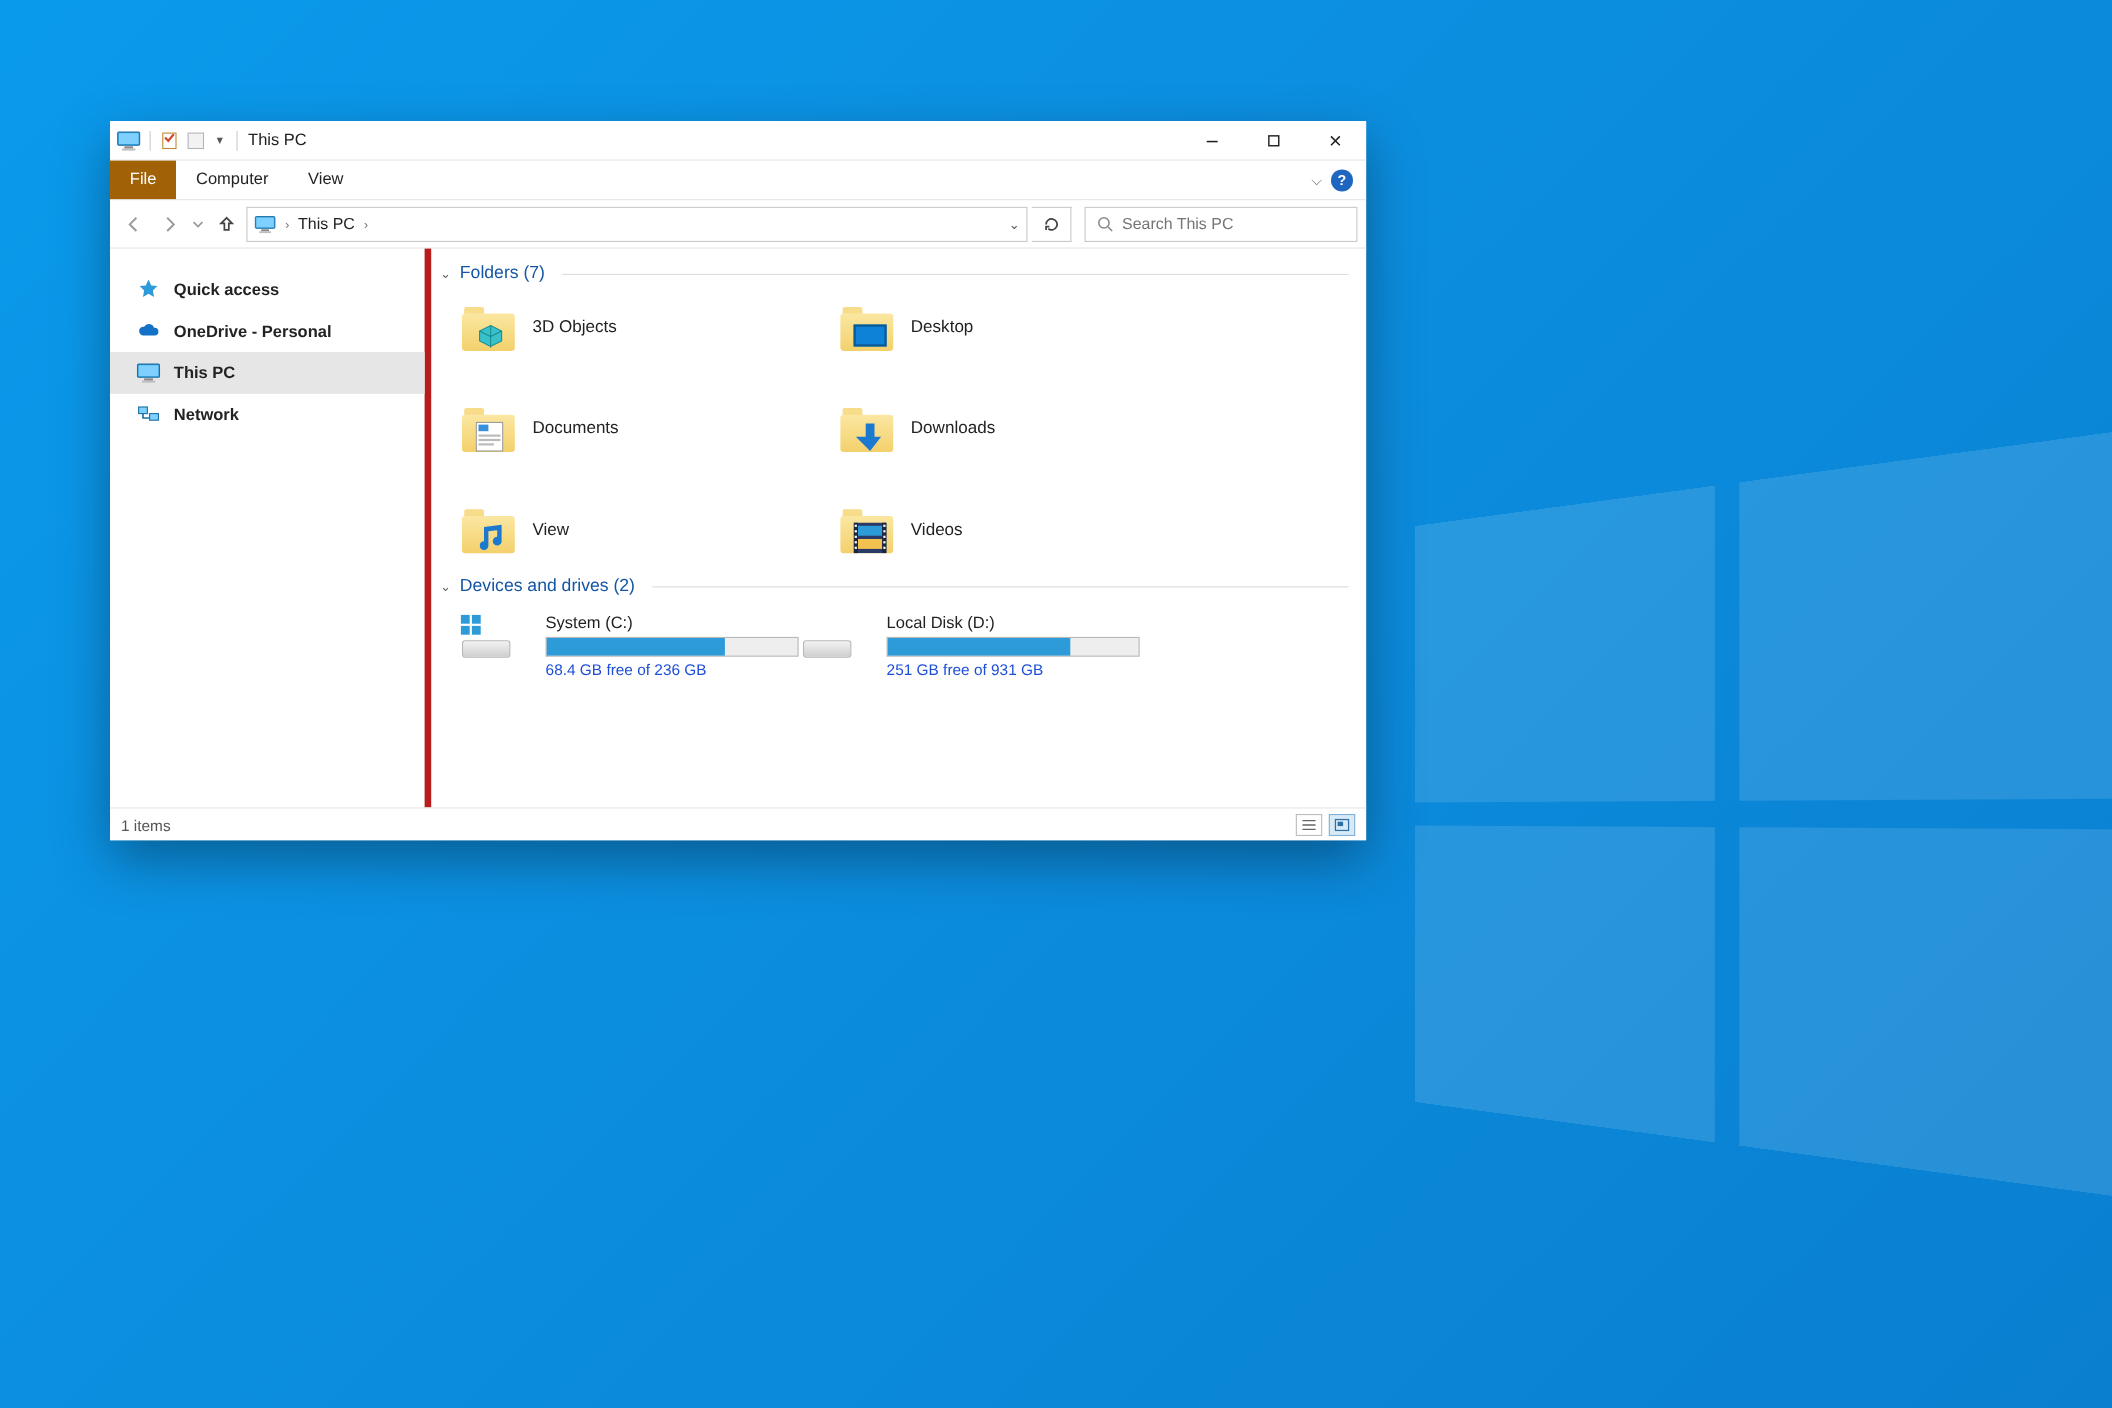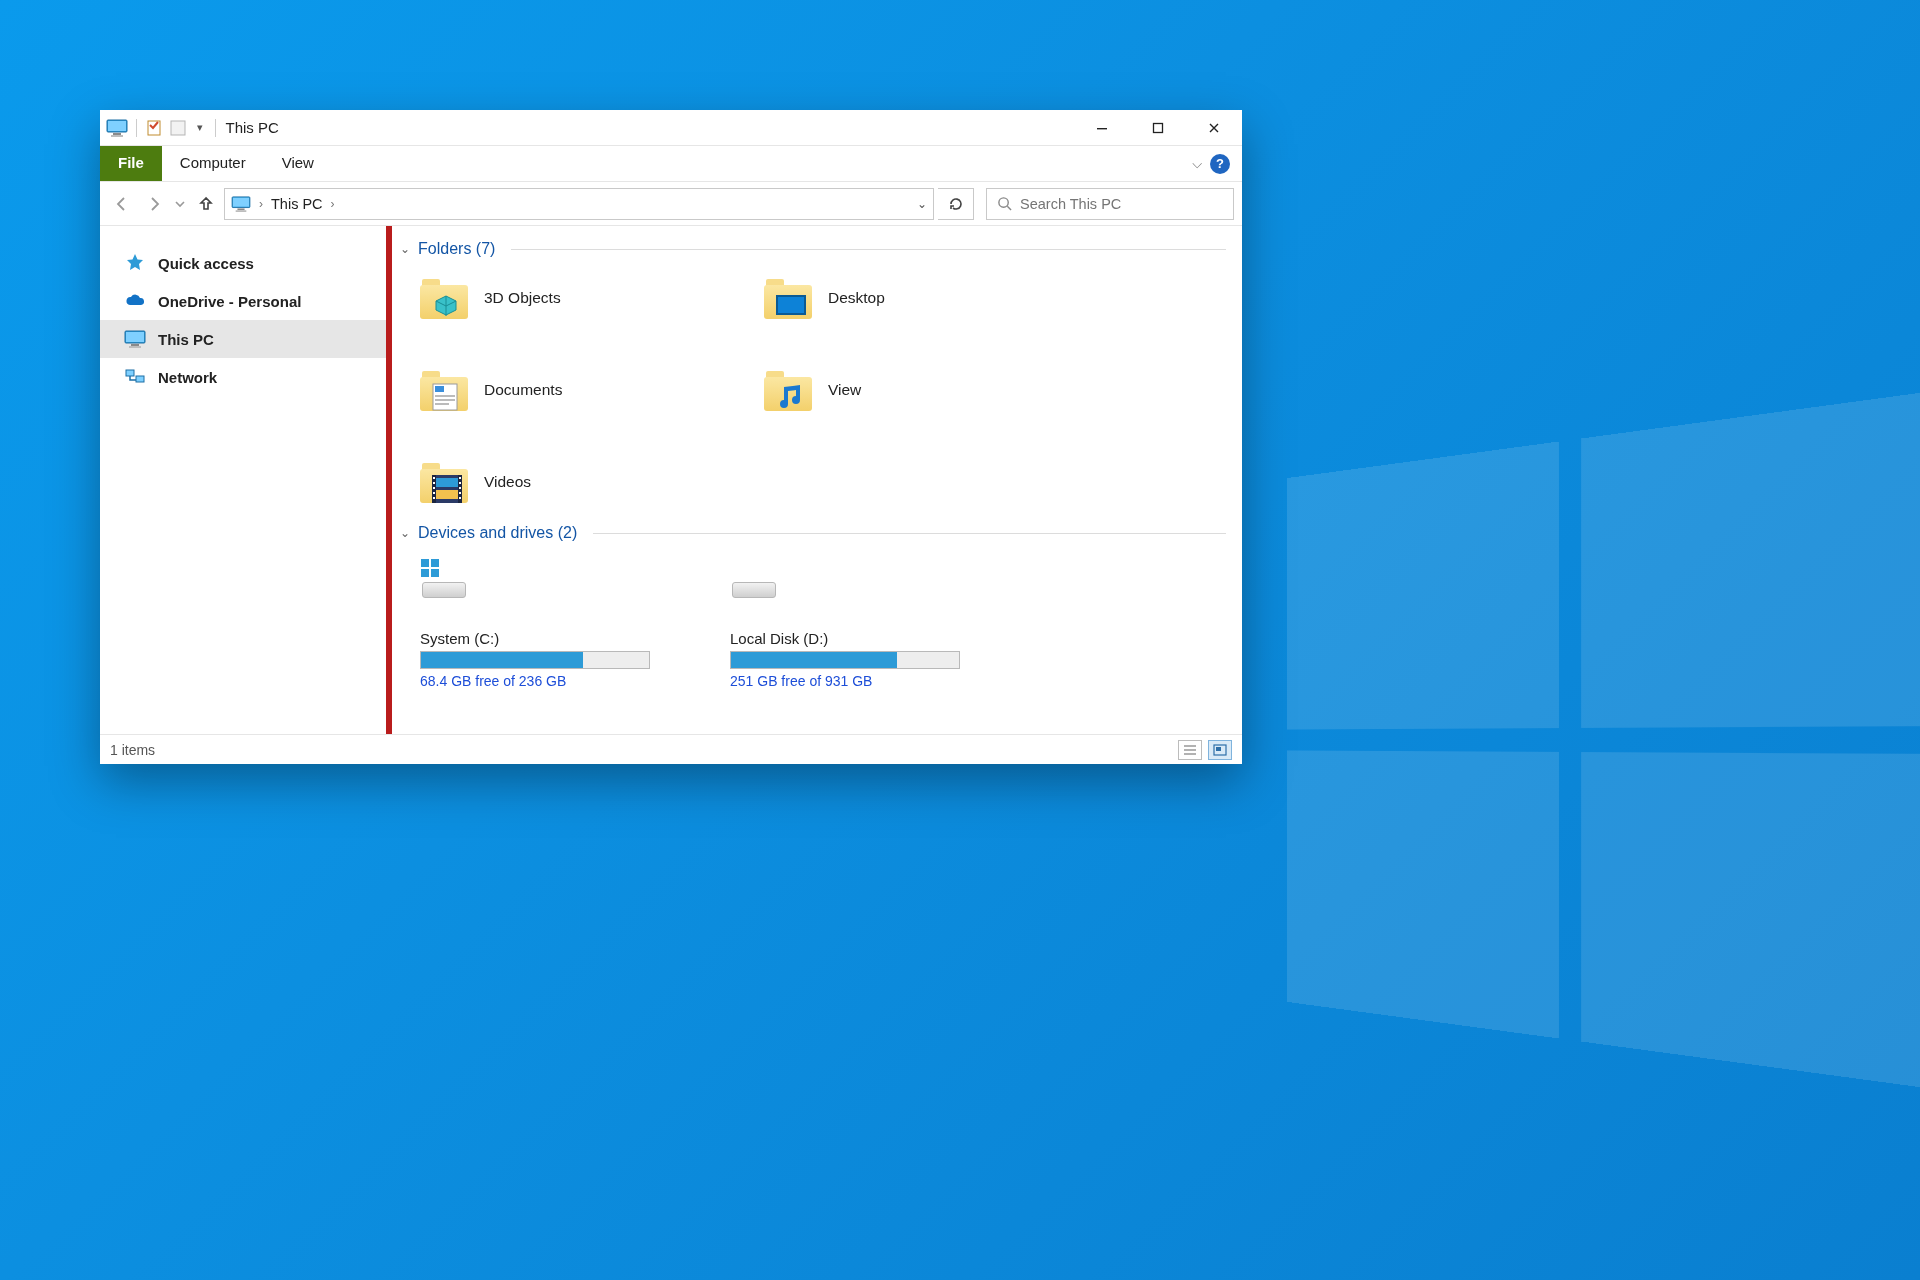--- a/index.html
+++ b/index.html
@@ -55,21 +55,21 @@
 
   
   .tabs {
     height:36px; display:flex; align-items:stretch;
     border-bottom:1px solid #e6e6e6;
     padding-right:8px;
   }
   .tabs .tab {
     padding: 8px 18px; font-size:15px; cursor:default;
   }
-  .tabs .tab.file { background:#4d7c0f; color:#fff; font-weight:700;}
+  .tabs .tab.file { background:#a16207; color:#fff; font-weight:400;}
   .tabs .spacer { flex:1; }
   .tabs .ribbon-expand { display:flex; align-items:center; gap:8px; padding:0 4px;}
   .help-badge {
     width:20px; height:20px; border-radius:50%;
     background:#1f66c1; color:#fff; font-size:13px; font-weight:bold;
     display:flex; align-items:center; justify-content:center;
   }
 
   
   .navrow {
@@ -150,21 +150,21 @@
                  background:linear-gradient(#fbe7a2,#f3d06b);
                  border-radius:3px;}
   .ficon .ov   { position:absolute; display:flex; align-items:center; justify-content:center; }
 
   .drives {
     display:grid;
     grid-template-columns: 300px 300px;
     column-gap: 10px;
     padding: 10px 0 0 20px;
   }
-  .drive { display:flex; gap:32px;flex-direction:column; }
+  .drive { display:flex; gap:32px; }
   .drive .dicon { width:48px; height:40px; display:flex; align-items:flex-end; justify-content:center;}
   .drive .dicon .disk {
     width:44px; height:16px; background:linear-gradient(#f2f2f2,#cfcfcf);
     border:1px solid #b7b7b7; border-radius:3px;
   }
   .drive .dinfo { flex:1; }
   .drive .dname { font-size:15px; margin-bottom:4px;}
   .drive .bar { height:18px; border:1px solid #b9b9b9; background:#eee; position:relative; width:230px;}
   .drive .bar .fill { position:absolute; left:0; top:0; bottom:0; background:#2d9bd7;}
   .drive .free { font-size:14px; color:#1d4ed8; margin-top:4px;}
@@ -376,20 +376,30 @@
               <div class="body"></div>
             <svg class="ov" style="left:12px;top:14px;" width="26" height="28" viewBox="0 0 26 28">
               <rect x="1" y="1" width="24" height="26" fill="#fff" stroke="#9a9a9a"></rect>
               <rect x="3" y="3" width="9" height="6" fill="#3a8fdc"></rect>
               <rect x="3" y="12" width="20" height="2" fill="#bbb"></rect>
               <rect x="3" y="16" width="20" height="2" fill="#bbb"></rect>
               <rect x="3" y="20" width="14" height="2" fill="#bbb"></rect>
             </svg>
           </div>
           <span>Documents</span>
+        </div>
+        <div class="folder">
+          <div class="ficon">
+            <div class="tab"></div>
+              <div class="body"></div>
+            <svg class="ov" style="left:14px;top:14px;" width="26" height="28" viewBox="0 0 26 28">
+              <path d="M9 2h8v12h6L13 27 0 14h9z" fill="#1b79d0"></path>
+            </svg>
+          </div>
+          <span>Downloads</span>
         </div>
         <div class="folder">
           <div class="ficon">
             <div class="tab"></div>
               <div class="body"></div>
             <svg class="ov" style="left:16px;top:15px;" width="24" height="26" viewBox="0 0 24 26">
               <path d="M8 20a4 4 0 1 1-4-4V3l16-2v15a4 4 0 1 1-4-4V6L8 7z" fill="#1b79d0"></path>
             </svg>
           </div>
           <span>View</span>

